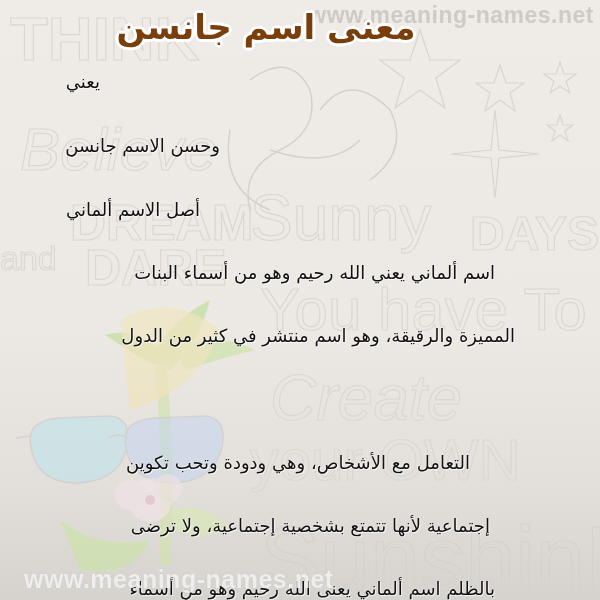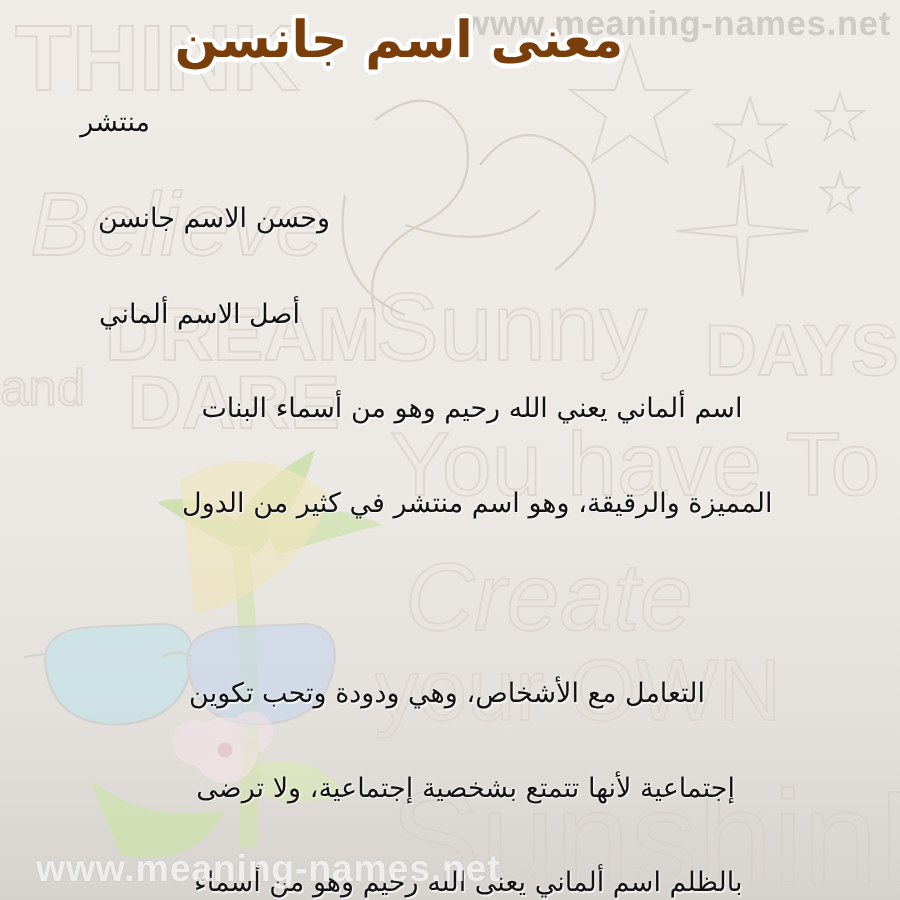--- a/index.html
+++ b/index.html
@@ -136,21 +136,21 @@
         <path d="M60 520 q40 30 90 20 q-20 40 -70 30 z" fill="#c9e5a0"></path>
         <path d="M170 510 q40 -10 60 20 q-30 10 -55 0 z" fill="#d9ecb0"></path>
       </g>
     </svg>
   </div>
 
   <div class="watermark watermark-top">www.meaning-names.net</div>
 
   <div class="title">معنى اسم جانسن</div>
 
-  <div class="line" style="right:500px; top:68px;">منتشر</div>
+  <div class="line" style="right:500px; top:68px;">يعني</div>
   <div class="line" style="right:380px; top:132px;">وحسن الاسم جانسن</div>
   <div class="line" style="right:400px; top:196px;">أصل الاسم ألماني</div>
   <div class="line" style="right:105px; top:259px;">اسم ألماني يعني الله رحيم وهو من أسماء البنات</div>
   <div class="line" style="right:85px; top:322px;">المميزة والرقيقة، وهو اسم منتشر في كثير من الدول</div>
   <div class="line" style="right:130px; top:449px;">التعامل مع الأشخاص، وهي ودودة وتحب تكوين</div>
   <div class="line" style="right:110px; top:512px;">إجتماعية لأنها تتمتع بشخصية إجتماعية، ولا ترضى</div>
   <div class="line" style="right:105px; top:575px;">بالظلم اسم ألماني يعنى الله رحيم وهو من أسماء</div>
 
   <div class="watermark watermark-bottom">www.meaning-names.net</div>
 

